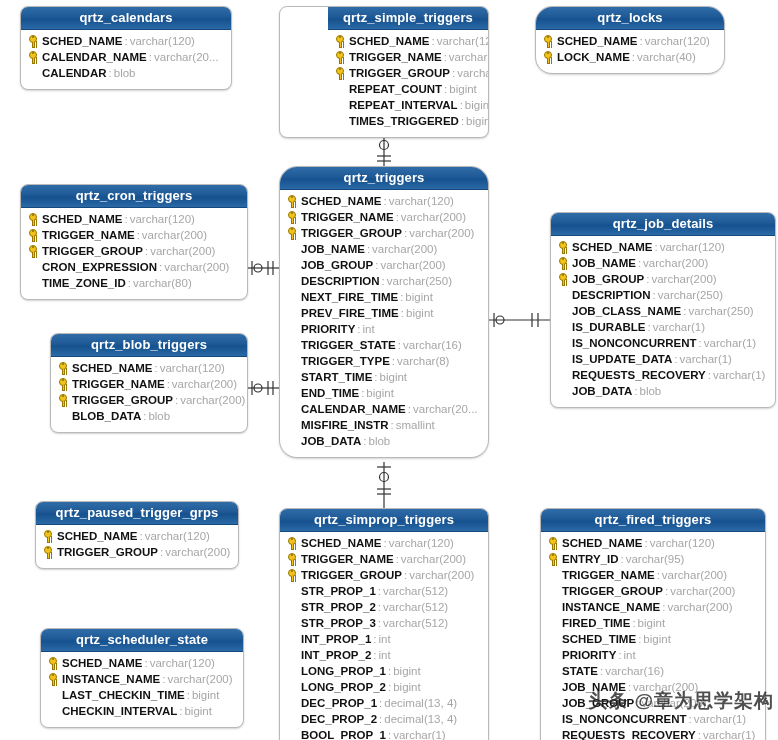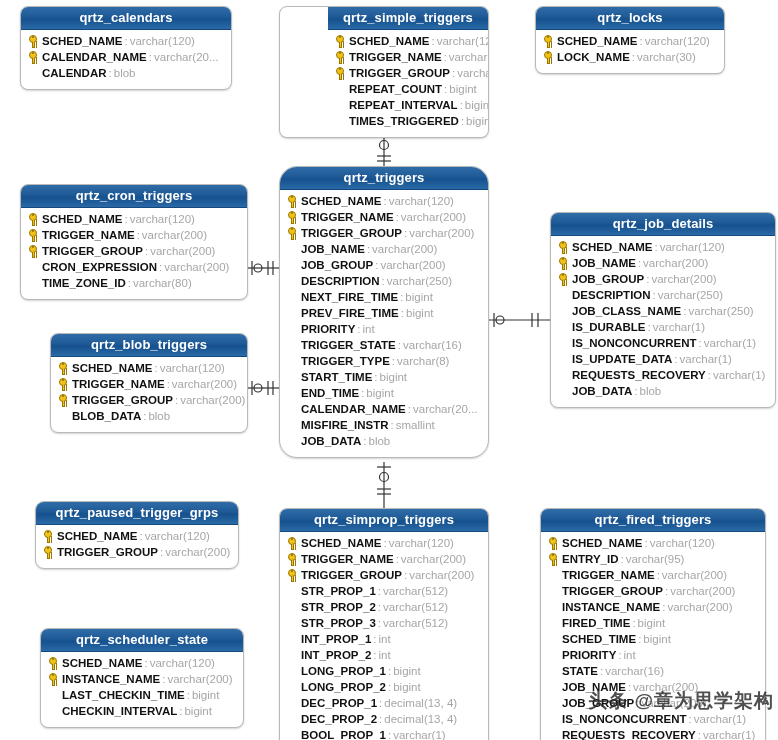--- a/index.html
+++ b/index.html
@@ -243,38 +243,38 @@
             <span class="ftype">bigint</span>
           </div>
           <div class="field">
             <span class="keyslot"></span>
             <span class="fname">TIMES_TRIGGERED</span>
             <span class="ftype">:</span>
             <span class="ftype">bigint</span>
           </div>
         </div>
       </div>
-      <div class="entity" style="left: 531px; top: 6px; width: 190px;">
+      <div class="entity" style="left: 531px; top: 6px; width: 190px; border-radius: 17px;">
         <div class="entity-header">qrtz_locks</div>
         <div class="entity-body">
           <div class="field">
             <span class="keyslot">
               <span class="keyicon"></span>
             </span>
             <span class="fname">SCHED_NAME</span>
             <span class="ftype">:</span>
             <span class="ftype">varchar(120)</span>
           </div>
           <div class="field">
             <span class="keyslot">
               <span class="keyicon"></span>
             </span>
             <span class="fname">LOCK_NAME</span>
             <span class="ftype">:</span>
-            <span class="ftype">varchar(30)</span>
+            <span class="ftype">varchar(40)</span>
           </div>
         </div>
       </div>
       <div class="entity" style="left: 16px; top: 184px; width: 228px;">
         <div class="entity-header">qrtz_cron_triggers</div>
         <div class="entity-body">
           <div class="field">
             <span class="keyslot">
               <span class="keyicon"></span>
             </span>
@@ -518,21 +518,21 @@
             <span class="ftype">varchar(200)</span>
           </div>
           <div class="field">
             <span class="keyslot"></span>
             <span class="fname">BLOB_DATA</span>
             <span class="ftype">:</span>
             <span class="ftype">blob</span>
           </div>
         </div>
       </div>
-      <div class="entity" style="left: 31px; top: 501px; width: 204px; border-radius: 9px;">
+      <div class="entity" style="left: 31px; top: 501px; width: 204px;">
         <div class="entity-header">qrtz_paused_trigger_grps</div>
         <div class="entity-body">
           <div class="field">
             <span class="keyslot">
               <span class="keyicon"></span>
             </span>
             <span class="fname">SCHED_NAME</span>
             <span class="ftype">:</span>
             <span class="ftype">varchar(120)</span>
           </div>

